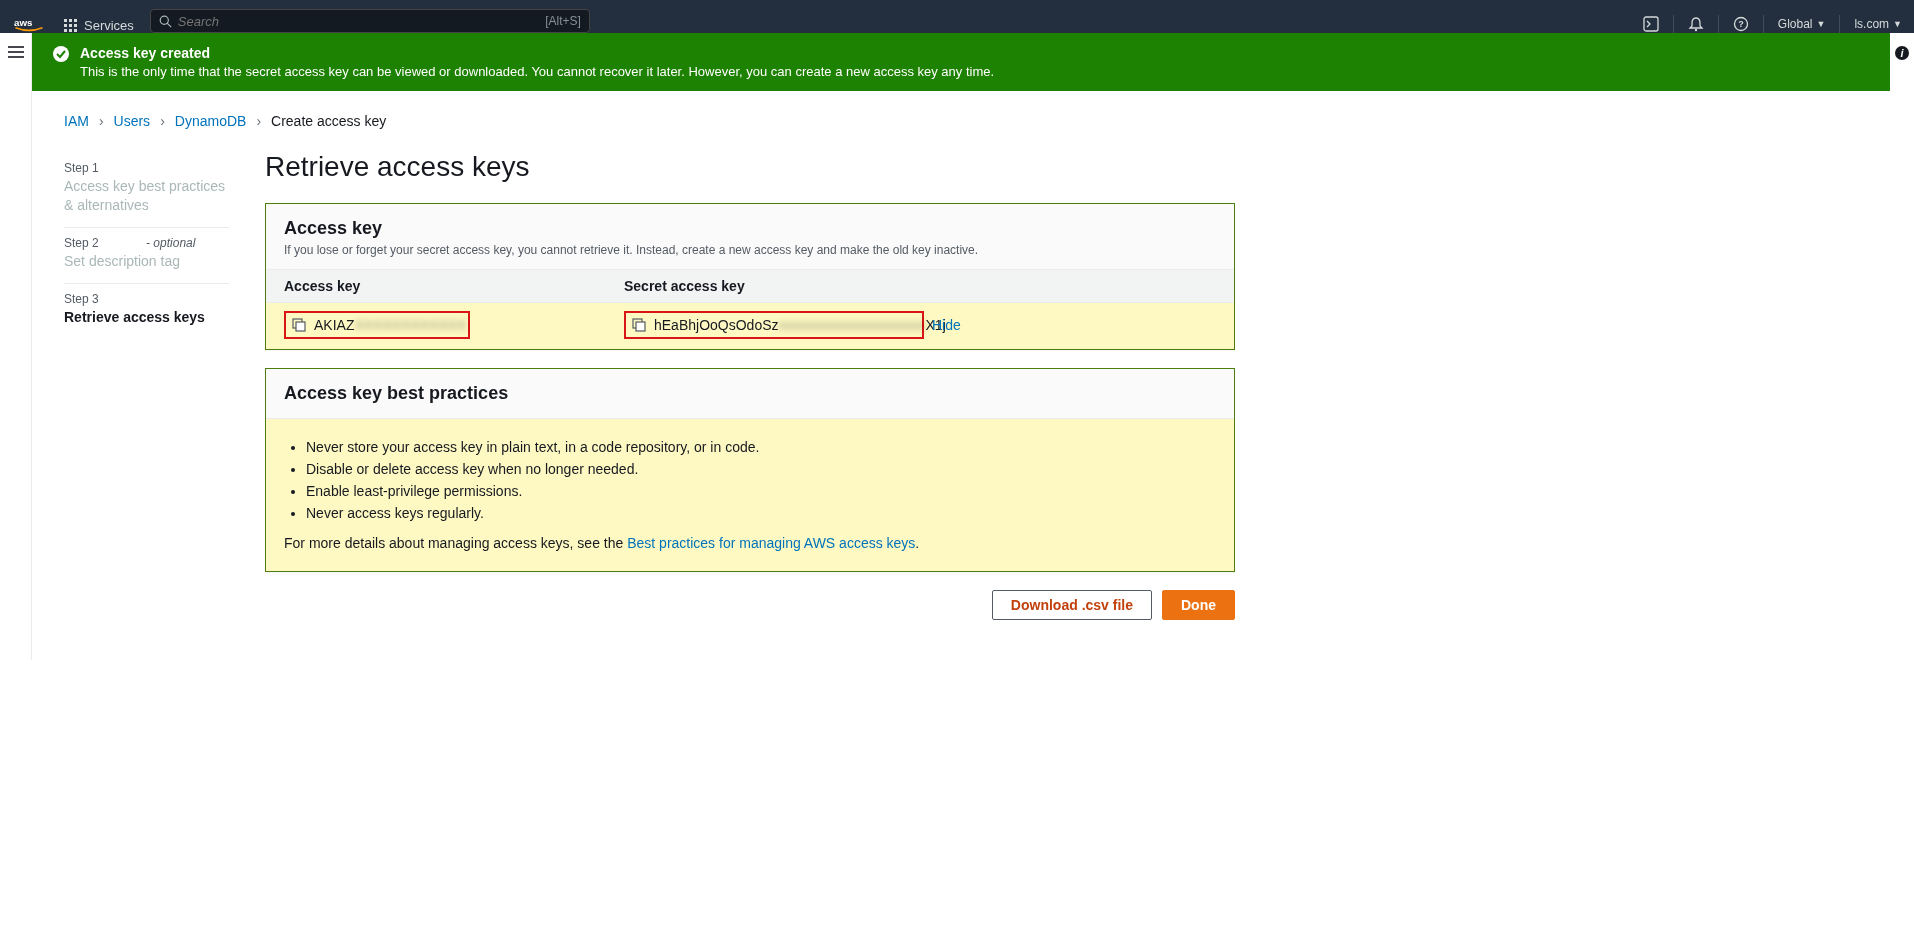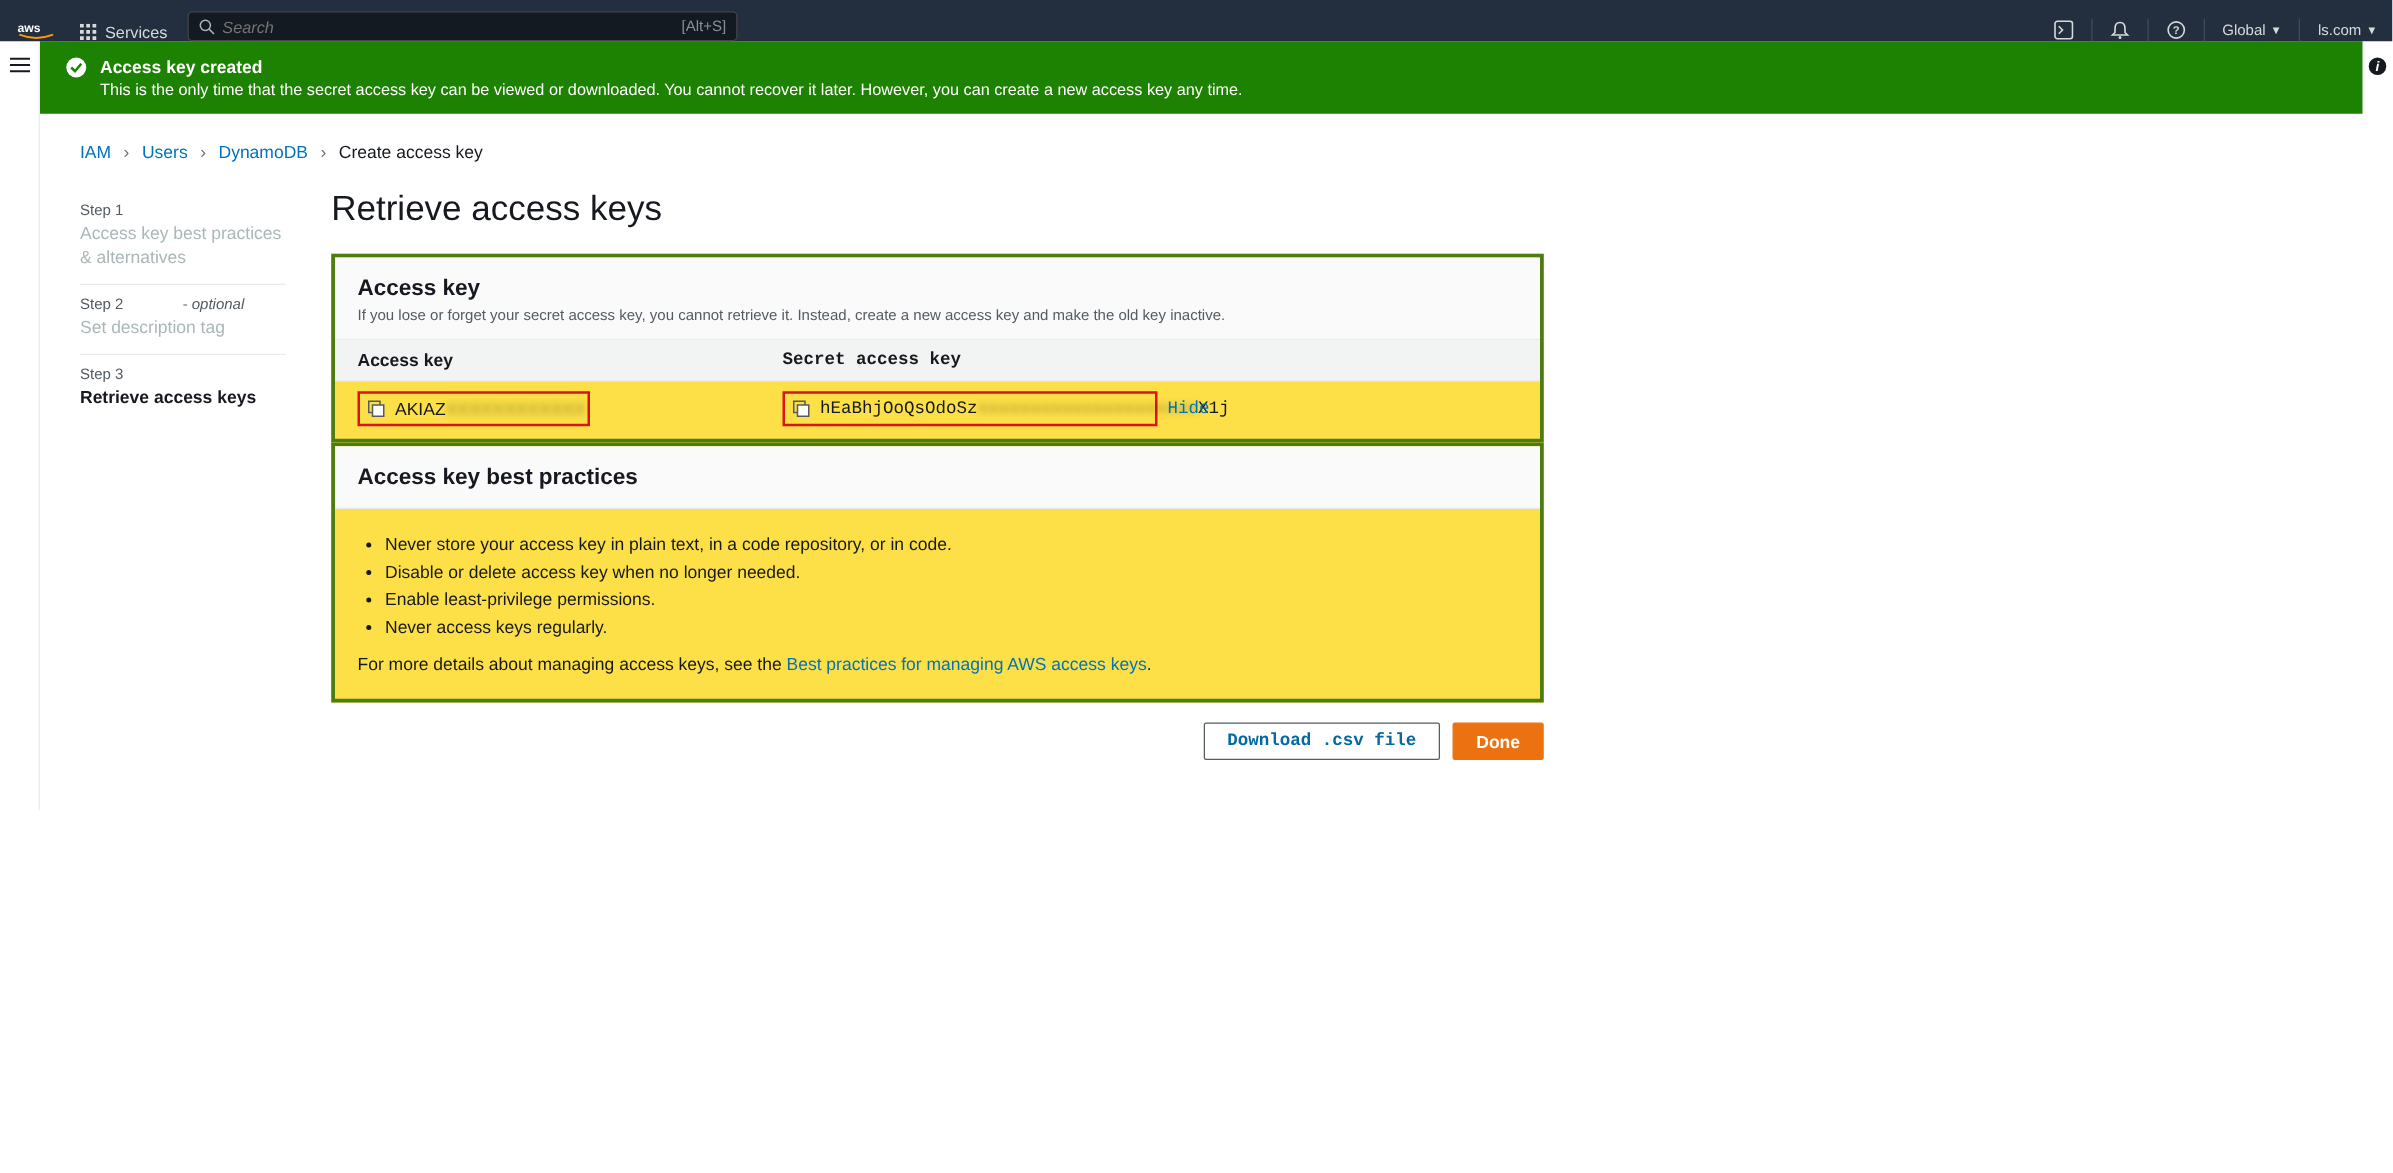--- a/index.html
+++ b/index.html
@@ -50,50 +50,50 @@
 .step { padding: 8px 0 12px 0; border-bottom: 1px solid #e9ebed; }
 .step:last-child { border-bottom: none; }
 .step .step-n { font-size: 12px; color: #545b64; }
 .step .optional { font-style: italic; margin-left: 44px; }
 .step .step-t { font-size: 14px; color: #aab7b8; margin-top: 2px; line-height: 1.35; }
 .step.active .step-t { color: #16191f; font-weight: 700; }
 
 .content { flex: 1; max-width: 970px; }
 h1.page-title { font-size: 28px; font-weight: 400; padding: 2px 0 20px 0; }
 
-.panel { border: 3px solid #4d7c0f; border-radius: 0; background: #fde047; box-shadow: 0 1px 1px rgba(0,0,0,0.03); }
+.panel { border: 1px solid #4d7c0f; border-radius: 0; background: #fef9c3; margin-bottom: 18px; box-shadow: 0 1px 1px rgba(0,0,0,0.03); }
 .panel-header { padding: 14px 18px 12px 18px; background: #fafafa; border-bottom: 1px solid #e9ebed; }
 .panel-header h2 { font-size: 18px; font-weight: 700; }
 .panel-header .sub { font-size: 12px; color: #545b64; margin-top: 4px; }
 
 .key-table-head { display: flex; background: #f2f3f3; border-bottom: 1px solid #e9ebed; }
 .key-table-head div { padding: 8px 18px; font-size: 14px; font-weight: 700; }
 .col-ak { width: 340px; }
-.col-sak { flex: 1; font-family: Liberation Mono, monospace; }
+.col-sak { flex: 1; }
 
 .key-table-row { display: flex; padding: 8px 18px 10px 18px; align-items: center; }
 .key-cell { display: flex; align-items: center; gap: 8px; }
 .key-cell .copy-icon { width: 14px; height: 14px; cursor: pointer; flex-shrink: 0; }
 .key-cell .val { font-size: 14px; }
 .redact-box-ak { border: 2px solid #d91515; padding: 4px 6px; width: 186px; display: flex; align-items: center; gap: 8px; }
 .redact-box-sak { border: 2px solid #d91515; padding: 4px 6px; width: 300px; display: flex; align-items: center; gap: 8px; }
 .blur { color: transparent; text-shadow: 0 0 6px rgba(0,0,0,.4); user-select: none; }
 .hide-link { color: #0073bb; cursor: pointer; font-size: 14px; margin-left: 8px; }
 
 .best-panel .bp-head { padding: 14px 18px; background: #fafafa; border-bottom: 1px solid #e9ebed; }
 .best-panel .bp-head h2 { font-size: 18px; font-weight: 700; }
 .best-panel .bp-body { padding: 20px 18px; font-size: 14px; }
 .best-panel ul { padding-left: 22px; }
 .best-panel li { margin-bottom: 6px; }
 .best-panel .more { margin-top: 14px; }
 .best-panel .more a { color: #0073bb; text-decoration: none; }
 
 .actions { display: flex; gap: 10px; justify-content: flex-end; margin-top: 16px; }
 .btn { border-radius: 2px; font-size: 14px; padding: 6px 18px; cursor: pointer; font-weight: 700; }
-.btn-secondary { background: #fff; border: 1px solid #545b64; color: #0369a1; font-family: Liberation Mono, monospace; }
+.btn-secondary { background: #fff; border: 1px solid #545b64; color: #c2410c; }
 .btn-primary { background: #ec7211; border: 1px solid #ec7211; color: #fff; }
 </style>
 </head>
 <body>
 
 <div class="topbar">
   <div class="logo">
     <svg viewBox="0 0 40 24" width="34" height="20">
         <text x="0" y="14" fill="#fff" font-size="13" font-weight="700">aws</text>
         <path d="M2 17 Q20 24 38 17" stroke="#ff9900" stroke-width="2" fill="none"></path>

